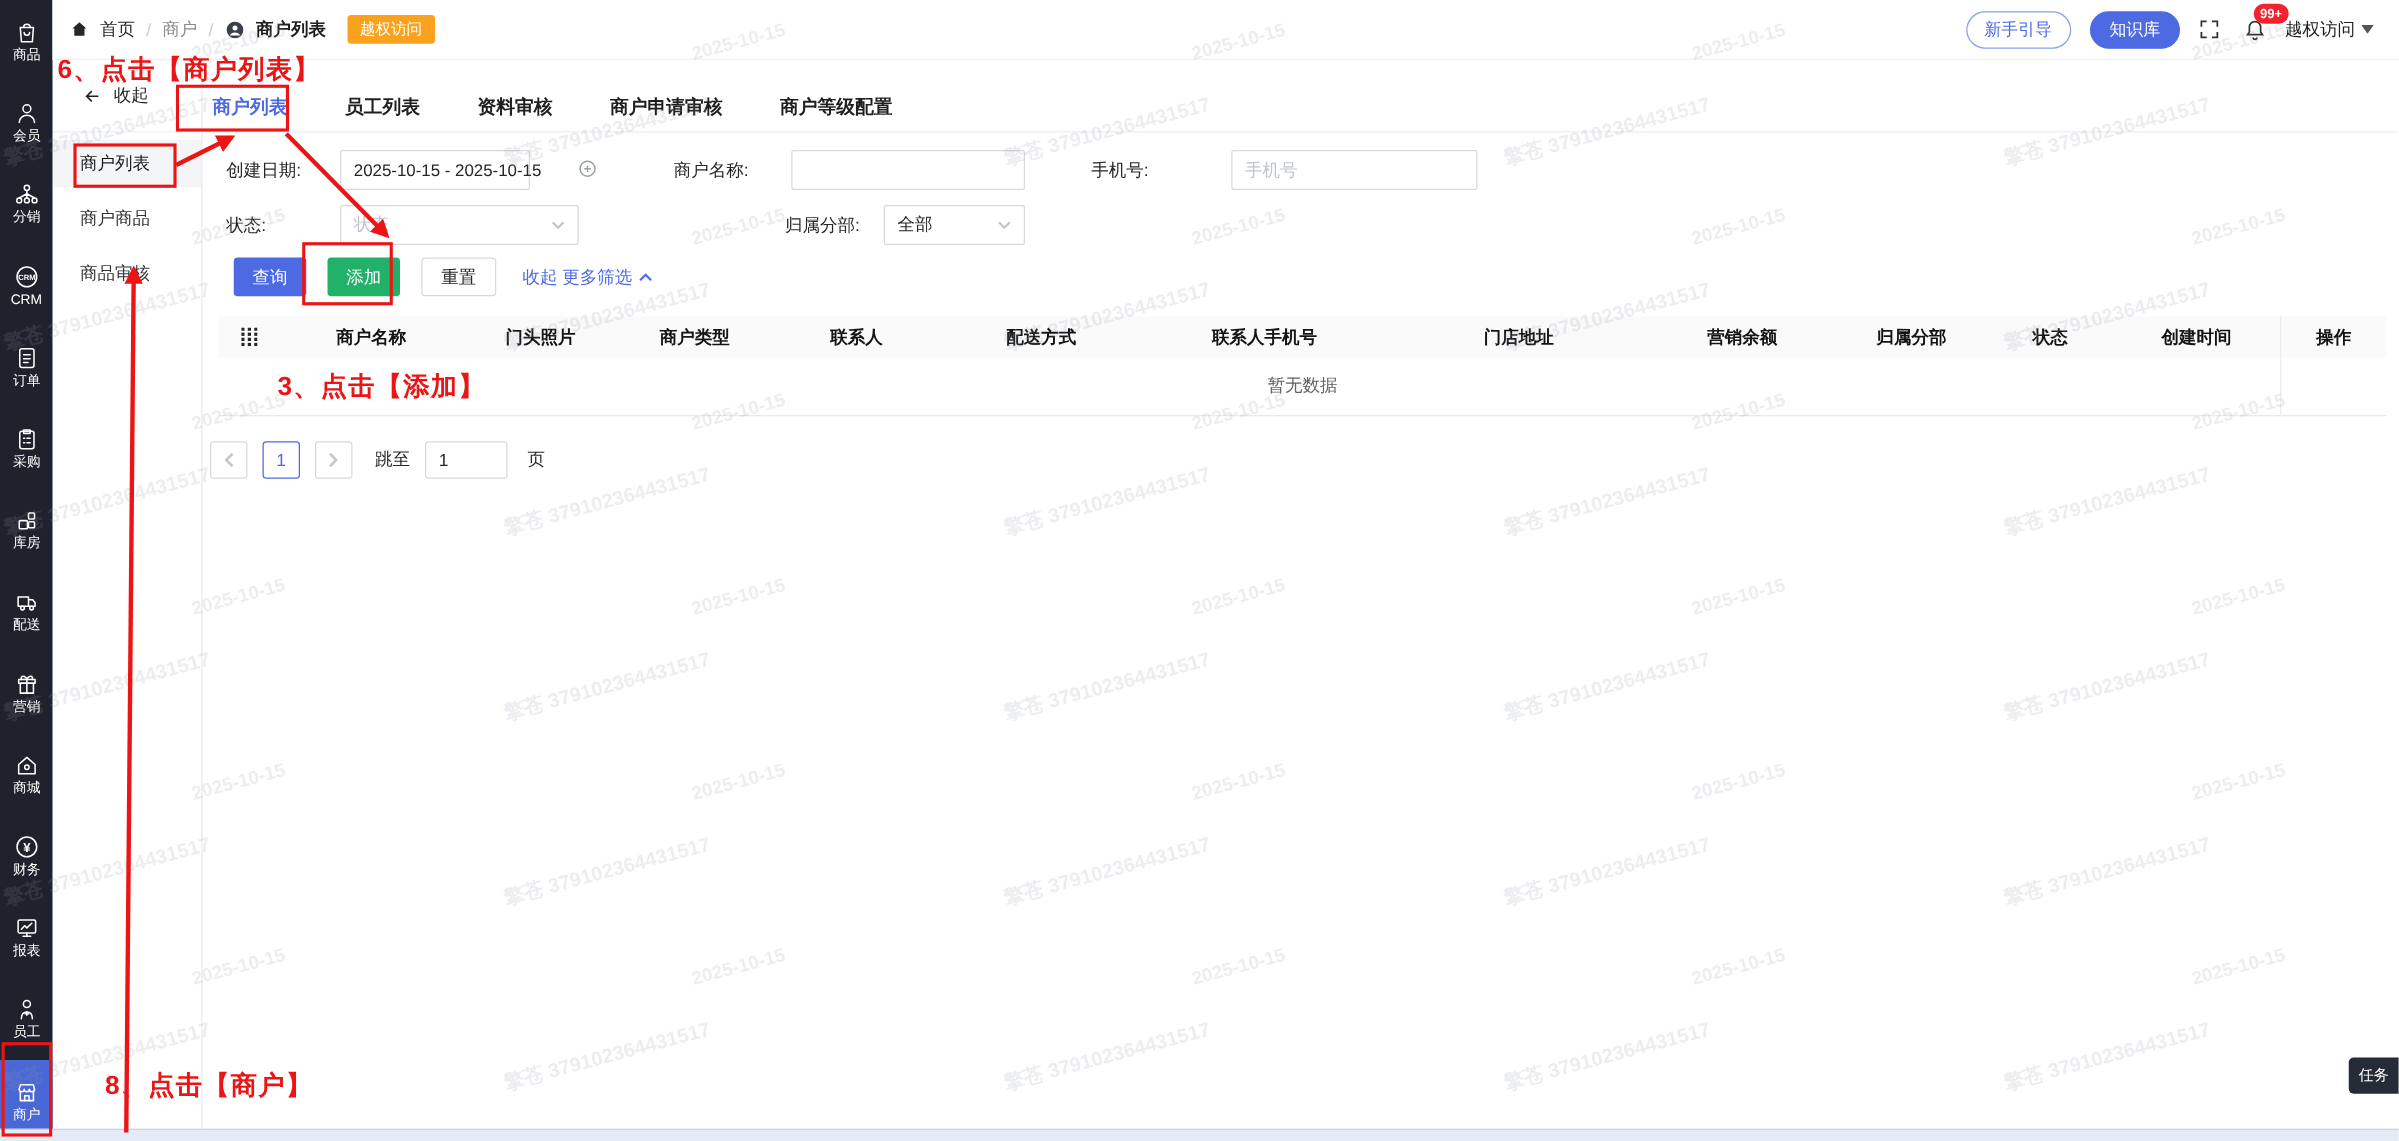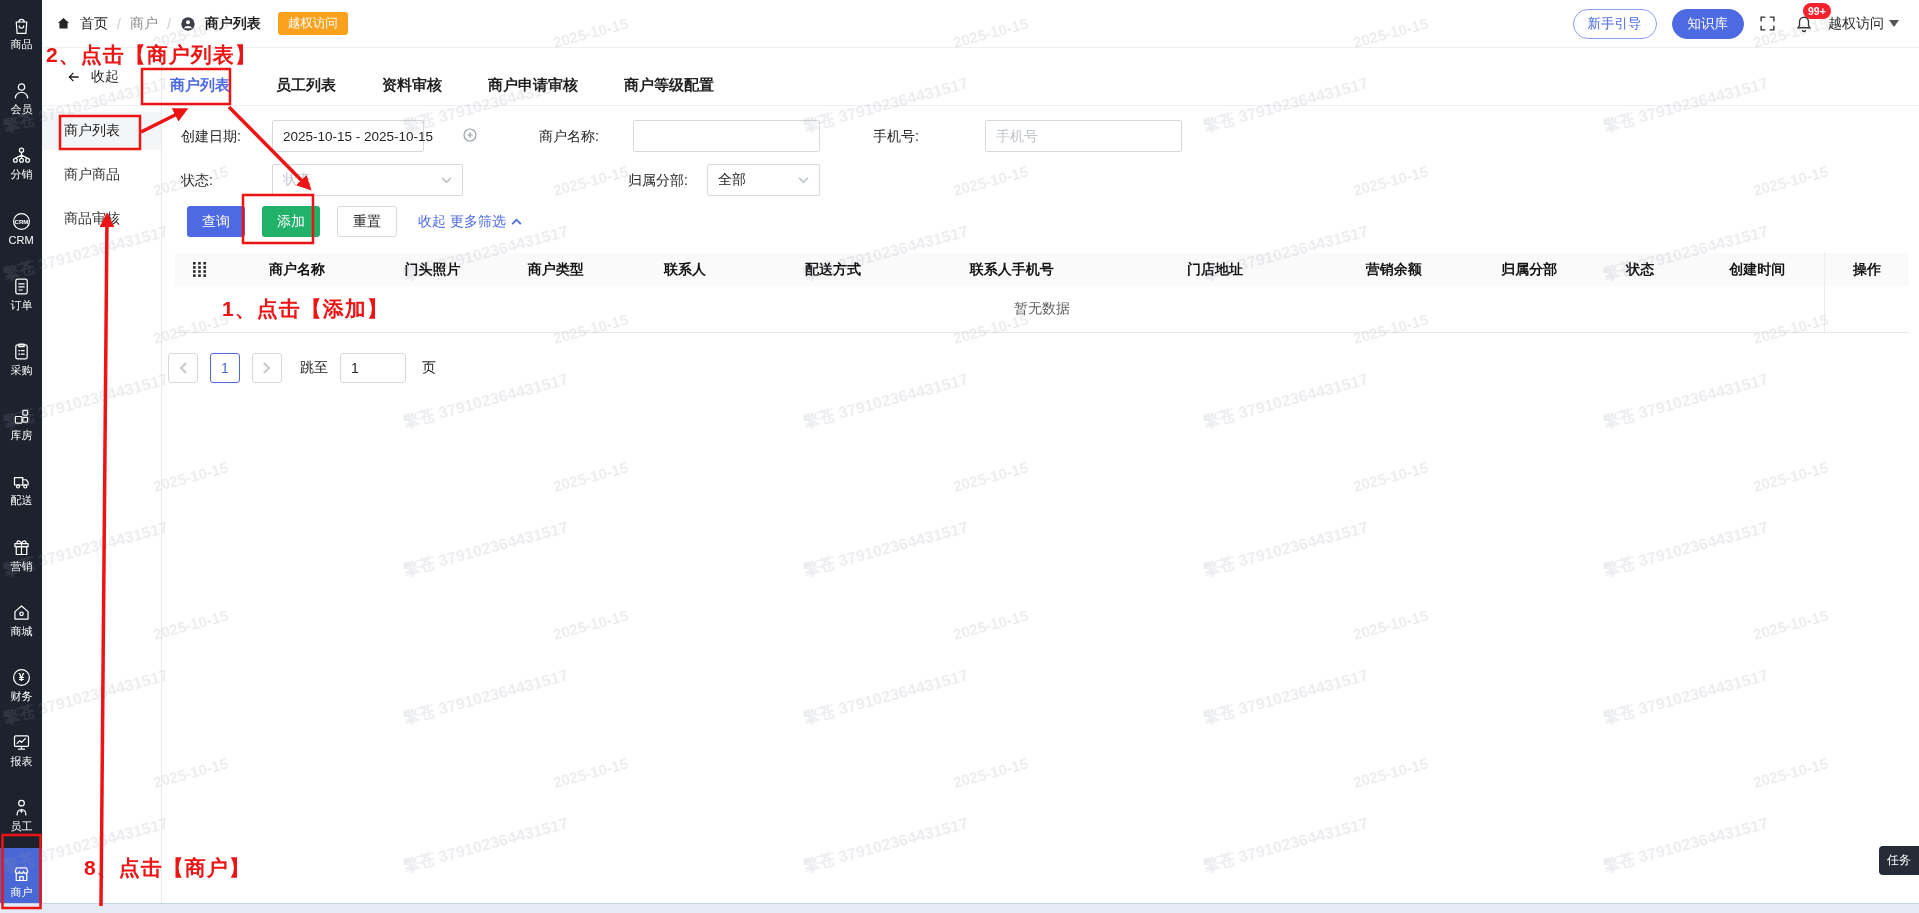--- a/index.html
+++ b/index.html
@@ -388,18 +388,18 @@
     </marker>
   </defs>
   <rect x="2.5" y="835" width="38" height="73" fill="none" stroke="#ec1414" stroke-width="2.5"></rect>
   <rect x="60" y="116" width="80" height="33" fill="none" stroke="#ec1414" stroke-width="2.5"></rect>
   <rect x="142" y="69" width="88" height="35" fill="none" stroke="#ec1414" stroke-width="2.5"></rect>
   <rect x="243" y="195" width="70" height="48" fill="none" stroke="#ec1414" stroke-width="2.5"></rect>
   <line x1="101" y1="906" x2="107" y2="216" stroke="#ec1414" stroke-width="3.5" marker-end="url(#arrow)"></line>
   <line x1="141" y1="132" x2="185" y2="110" stroke="#ec1414" stroke-width="3.5" marker-end="url(#arrow)"></line>
   <line x1="229" y1="107" x2="309" y2="188" stroke="#ec1414" stroke-width="3.5" marker-end="url(#arrow)"></line>
 </svg>
-<div class="annot-text" style="left:46px; top:41px;">2、点击【商户列表】</div>
-<div class="annot-text" style="left:222px; top:295px;">1、点击【添加】</div>
+<div class="annot-text" style="left:46px; top:41px;">6、点击【商户列表】</div>
+<div class="annot-text" style="left:222px; top:295px;">3、点击【添加】</div>
 <div class="annot-text" style="left:84px; top:854px;">8、点击【商户】</div>
 
 <div class="task-tab">任务</div>
 <div class="bottom-strip"></div>
 
 </body></html>

